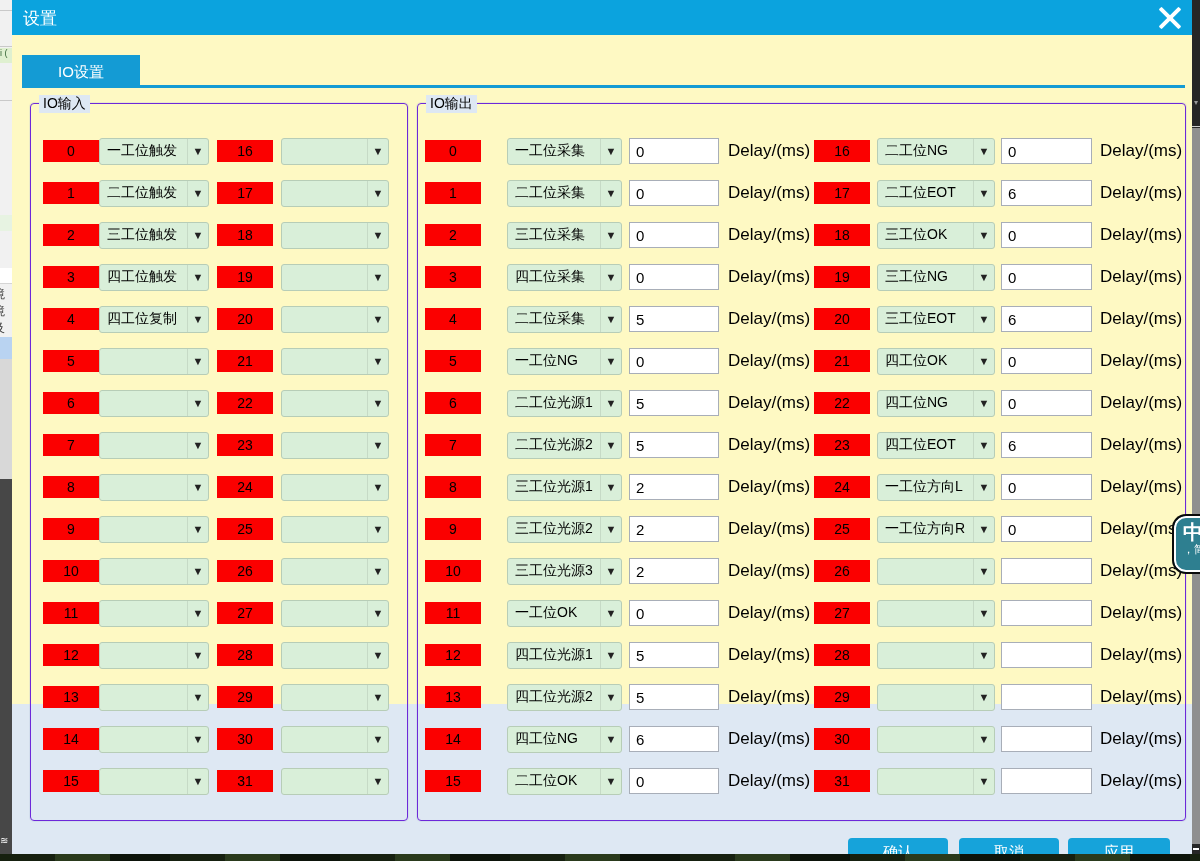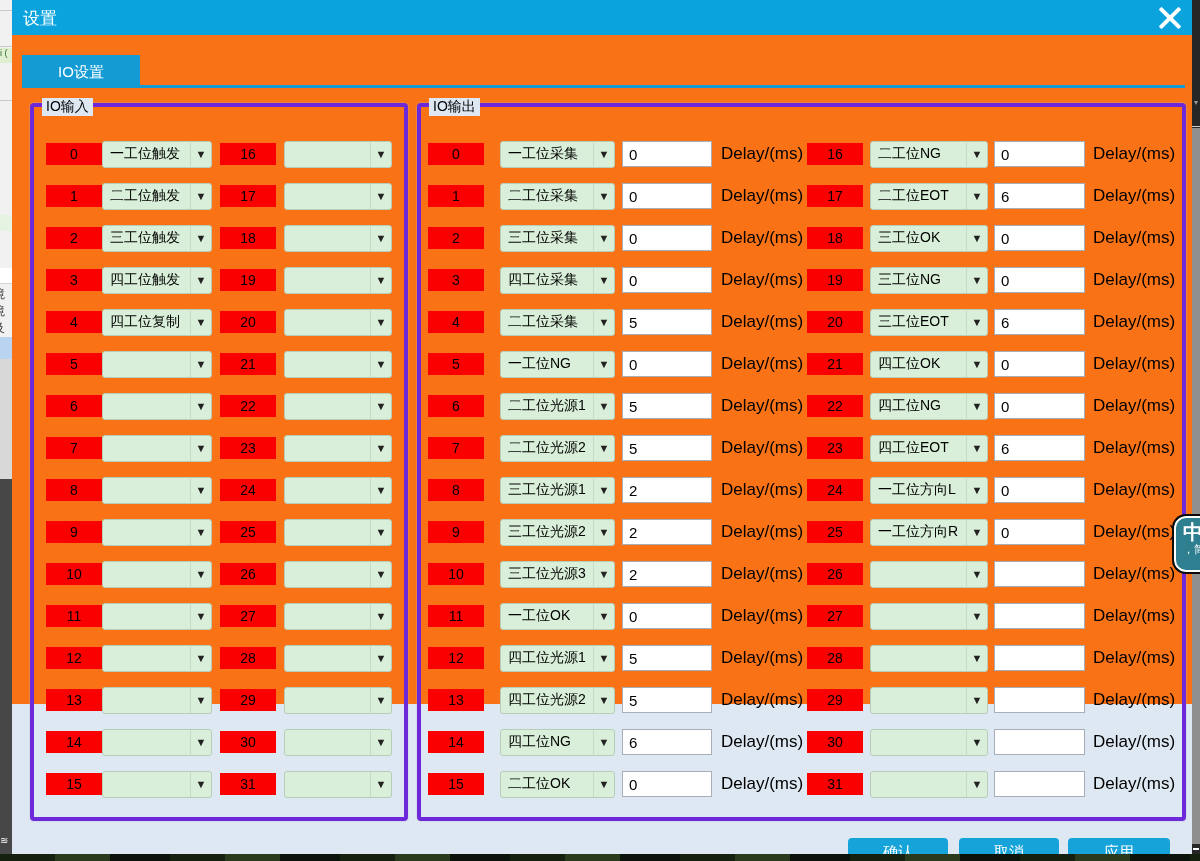--- a/index.html
+++ b/index.html
@@ -21,52 +21,52 @@
   .bg-right { position:absolute; right:0; top:0; width:8px; height:861px; background:#262626; overflow:hidden; z-index:1; }
   .br-arrow { position:absolute; left:0; top:98px; width:8px; text-align:center; font-size:8px; color:#9a9a9a; }
   .br-line { position:absolute; left:0; top:126px; width:8px; height:1px; background:#cfcfcf; }
   .br-track { position:absolute; left:0; top:128px; width:8px; height:716px; background:#8f8f8f; }
   .br-dash { position:absolute; left:1px; top:848px; width:6px; height:2px; background:#ffffff; }
 
   .bg-bottom { position:absolute; left:0; top:854px; width:1200px; height:7px; z-index:4;
     background:repeating-linear-gradient(90deg,#16200f 0 55px,#2a3a1c 55px 110px,#0c130a 110px 170px); }
 
   
-  .dialog { position:absolute; left:12px; top:0; width:1180px; height:704px; background:#f97316; z-index:2; }
+  .dialog { position:absolute; left:12px; top:0; width:1180px; height:704px; background:#fef9c3; z-index:2; }
   .titlebar { position:absolute; left:0; top:0; width:100%; height:35px; background:#0ba3de; }
   .title-text { position:absolute; left:11px; top:7px; font-size:17px; color:#ffffff; }
   .close-btn { position:absolute; left:1143px; top:3px; width:30px; height:30px; cursor:pointer; }
   .close-btn .bar { position:absolute; left:1px; top:13px; width:28px; height:4px; background:#ffffff; border-radius:1px; }
   .close-btn .bar.b1 { transform:rotate(45deg); }
   .close-btn .bar.b2 { transform:rotate(-45deg); }
 
   .tab { position:absolute; left:10px; top:55px; width:118px; height:33px; background:#149bd4; color:#ffffff;
     font-size:15px; text-align:center; line-height:33px; }
   .tab-rule { position:absolute; left:10px; top:85px; width:1163px; height:3px; background:#149bd4; }
 
-  .groupbox { position:absolute; top:103px; height:718px; border:4px solid #6d28d9; border-radius:4px;
+  .groupbox { position:absolute; top:103px; height:718px; border:1px solid #6d28d9; border-radius:4px;
     box-shadow:0 0 0 1px rgba(175,192,214,0.25); }
   .gb-in { left:18px; width:378px; }
   .gb-out { left:405px; width:769px; }
   .gb-title { position:absolute; top:-9px; left:8px; background:#dee8f3; padding:0 4px; font-size:14px; color:#000000; }
   .rows { padding-top:33px; }
 
   .io-row { display:flex; align-items:center; height:28px; margin-bottom:14px; }
   .badge { flex:none; width:56px; height:22px; background:#fb0000; color:#000000; font-size:14px; text-align:center; line-height:22px; }
   .dropdown { flex:none; display:flex; align-items:center; height:27px; background:#d9efd9; border:1px solid #b7cdb7; border-radius:3px; overflow:hidden; cursor:pointer; }
   .ddtext { flex:1; padding-left:7px; font-size:14px; color:#000000; white-space:nowrap; overflow:hidden; }
   .ddarrow { flex:none; width:21px; text-align:center; font-size:11px; color:#222222; border-left:1px solid #c6dac6; line-height:25px; }
   .din { flex:none; height:26px; border:1px solid #a8aeb8; background:#ffffff; font-size:15px; color:#000000; padding-left:6px;
     font-family:"Liberation Sans","DejaVu Sans",sans-serif; }
   .dlbl { flex:none; font-size:17px; color:#000000; white-space:nowrap; }
 
   
   .iA { margin-left:12px; } .iB { width:110px; } .iC { margin-left:8px; } .iD { margin-left:8px; width:108px; }
   
-  .oA { margin-left:7px; } .oB { margin-left:16px; width:115px; } .oC { margin-left:7px; width:90px; } .oD { margin-left:9px; width:75px; }
+  .oA { margin-left:7px; } .oB { margin-left:26px; width:115px; } .oC { margin-left:7px; width:90px; } .oD { margin-left:9px; width:75px; }
   .oE { margin-left:11px; } .oF { margin-left:7px; width:118px; } .oG { margin-left:6px; width:91px; } .oH { margin-left:8px; width:75px; }
 
   .btn { position:absolute; top:838px; height:30px; background:#16a3da; color:#ffffff; font-size:15px;
     text-align:center; line-height:28px; border-radius:4px; cursor:pointer; }
   .btn-confirm { left:836px; width:100px; }
   .btn-cancel { left:947px; width:100px; }
   .btn-apply { left:1056px; width:102px; }
 
   
   .ime { position:absolute; left:1172px; top:514px; width:42px; height:60px; background:#2e7f90;

